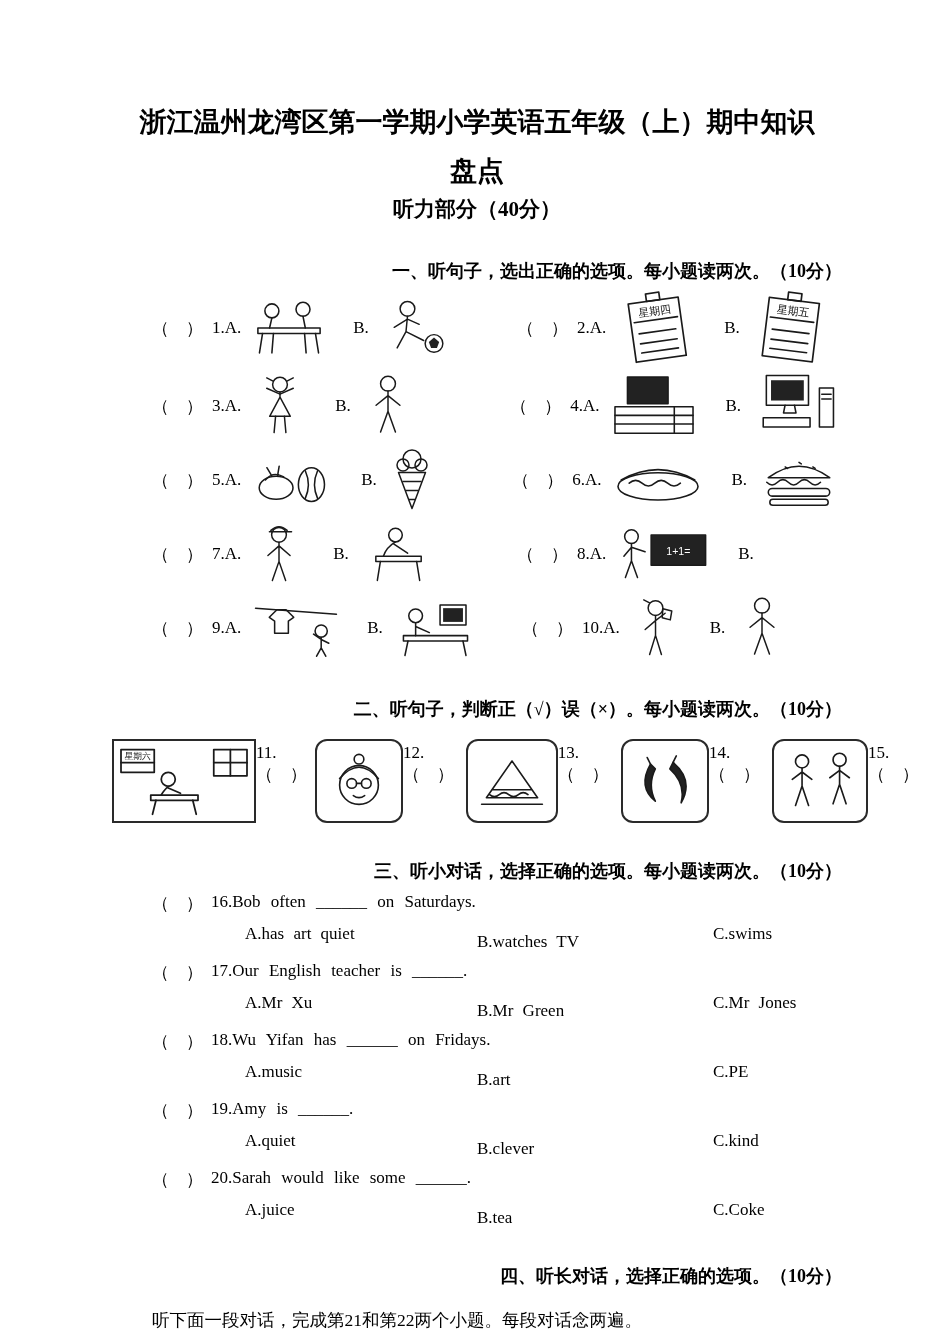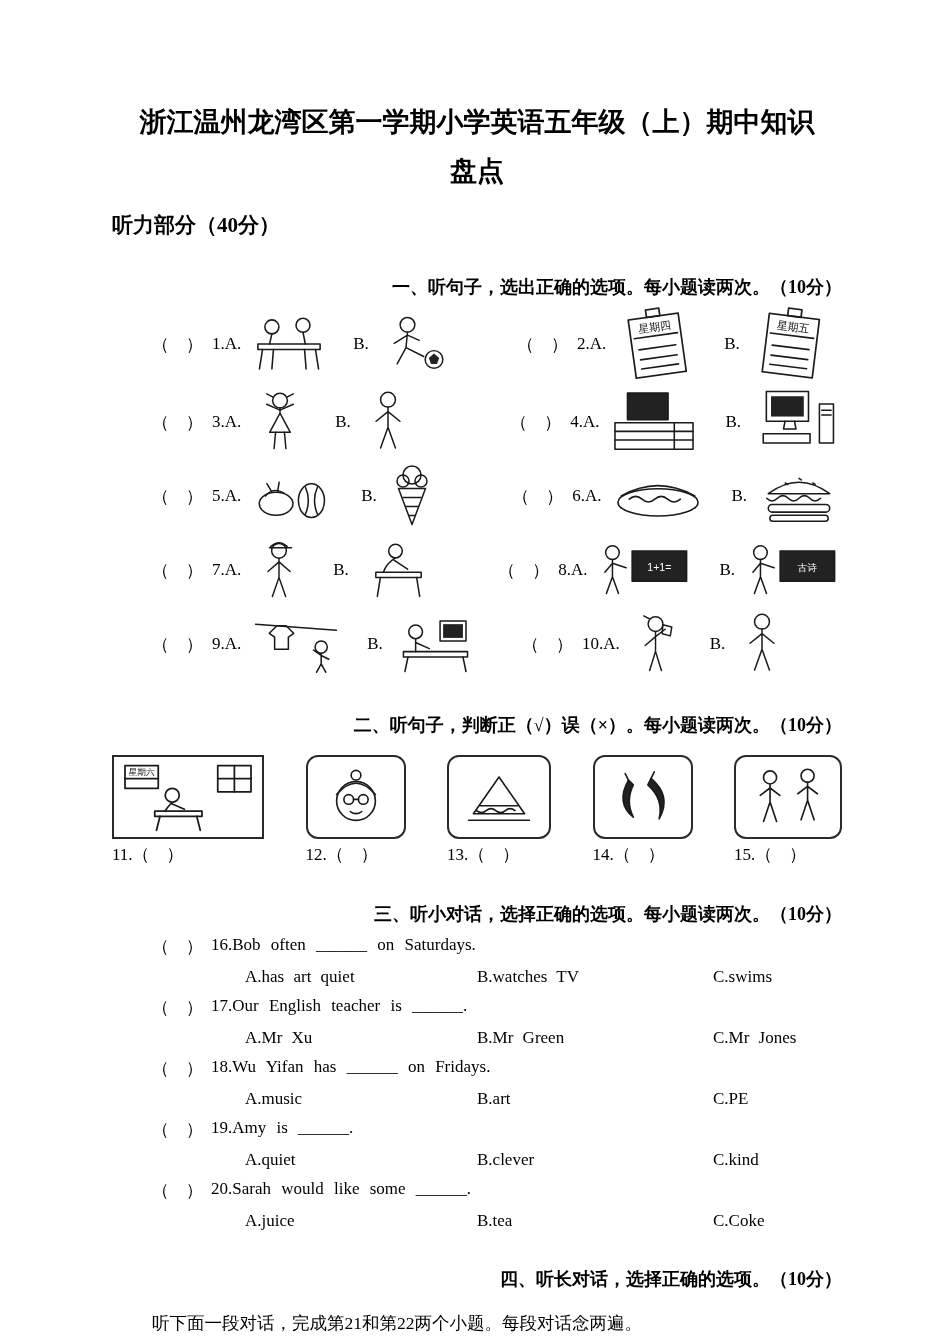--- a/index.html
+++ b/index.html
@@ -4,38 +4,38 @@
 <style>
   * { margin:0; padding:0; box-sizing:border-box; }
   html,body { background:#ffffff; }
   .page {
     width:950px; height:1344px; background:#fff; color:#000;
     font-family:"Liberation Serif", serif;
     overflow:hidden; position:relative;
     padding:98px 108px 0 112px;
   }
   .title { text-align:center; font-size:27px; font-weight:bold; line-height:1.8; }
-  .subhead { text-align:left; font-size:21px; font-weight:bold; margin-top:16px; }
+  .subhead { text-align:center; font-size:21px; font-weight:bold; }
   .sec-heading { font-size:18px; font-weight:bold; margin-top:36px;text-align:right; }
   .p1-row { display:flex; align-items:center; margin-top:8px; min-height:66px; }
   .p1-half { display:flex; align-items:center; flex:1 1 50%; padding-left:40px; gap:9px; }
   .qlab { font-size:17px; white-space:nowrap; }
   .paren { font-size:17px; white-space:nowrap; }
   .imgA { margin-right:16px; }
   svg.sk { stroke:#1a1a1a; stroke-width:2; fill:none; stroke-linecap:round; stroke-linejoin:round; display:block; }
   svg.sk text { stroke:none; font-family:"Liberation Sans", sans-serif; }
   .p2-row { display:flex; justify-content:space-between; margin-top:18px; }
-  .p2-cell { display:flex; flex-direction:column; }
+  .p2-cell { display:flex; flex-direction:row; }
   .p2-box { border:2px solid #2a2a2a; display:flex; align-items:center; justify-content:center; height:84px; }
   .rounded { border-radius:12px; }
   .p2-label { font-size:17px; margin-top:4px; }
   .p3-q { margin-top:9px; }
   .p3-line1 { display:flex; gap:8px; padding-left:40px; font-size:17px; word-spacing:6px; }
   .p3-opts { display:flex; padding-left:133px; margin-top:9px; font-size:17px; word-spacing:5px; }
-  .opt1 { width:232px; } .opt2 { width:236px; } .opt3 { flex:1; }
+  .opt1 { width:232px; } .opt2 { width:236px;margin-top:8px; } .opt3 { flex:1; }
   .p4-instruction { font-size:17.5px; padding-left:40px; margin-top:20px; }
 </style>
 </head>
 <body>
 
 <div class="page">
 
   <div class="title">
     <div>浙江温州龙湾区第一学期小学英语五年级（上）期中知识</div>
     <div>盘点</div>
@@ -221,28 +221,20 @@
       <span class="qlab">8.A.</span>
       <span class="imgA">
         <svg class="sk" width="98" height="56" viewBox="0 0 126 74">
           <circle cx="20" cy="14" r="9"></circle>
           <path d="M20 23 L20 46 M20 28 L38 34 M20 28 L10 40 M20 46 L12 68 M20 46 L28 68"></path>
           <rect x="46" y="12" width="72" height="40" fill="#222"></rect>
           <text x="82" y="38" font-size="14" fill="#ffffff" text-anchor="middle">1+1=</text>
         </svg>
       </span>
       <span class="qlab">B.</span>
-      <span>
-        <svg class="sk" width="98" height="56" viewBox="0 0 126 74">
-          <circle cx="20" cy="14" r="9"></circle>
-          <path d="M20 23 L20 46 M20 28 L38 34 M20 28 L10 40 M20 46 L12 68 M20 46 L28 68"></path>
-          <rect x="46" y="12" width="72" height="40" fill="#222"></rect>
-          <text x="82" y="38" font-size="13" fill="#ffffff" text-anchor="middle">古诗</text>
-        </svg>
-      </span>
     </div>
   </div>
 
   <div class="p1-row">
     <div class="p1-half">
       <span class="paren">（　）</span>
       <span class="qlab">9.A.</span>
       <span class="imgA">
         <svg class="sk" width="92" height="58" viewBox="0 0 118 76">
           <line x1="6" y1="12" x2="112" y2="20"></line>

